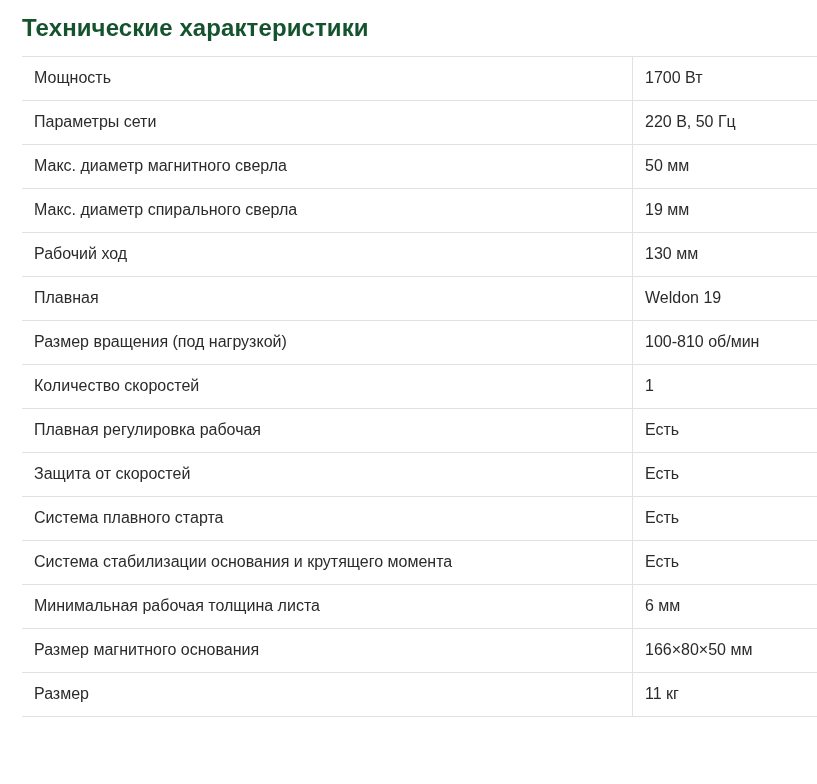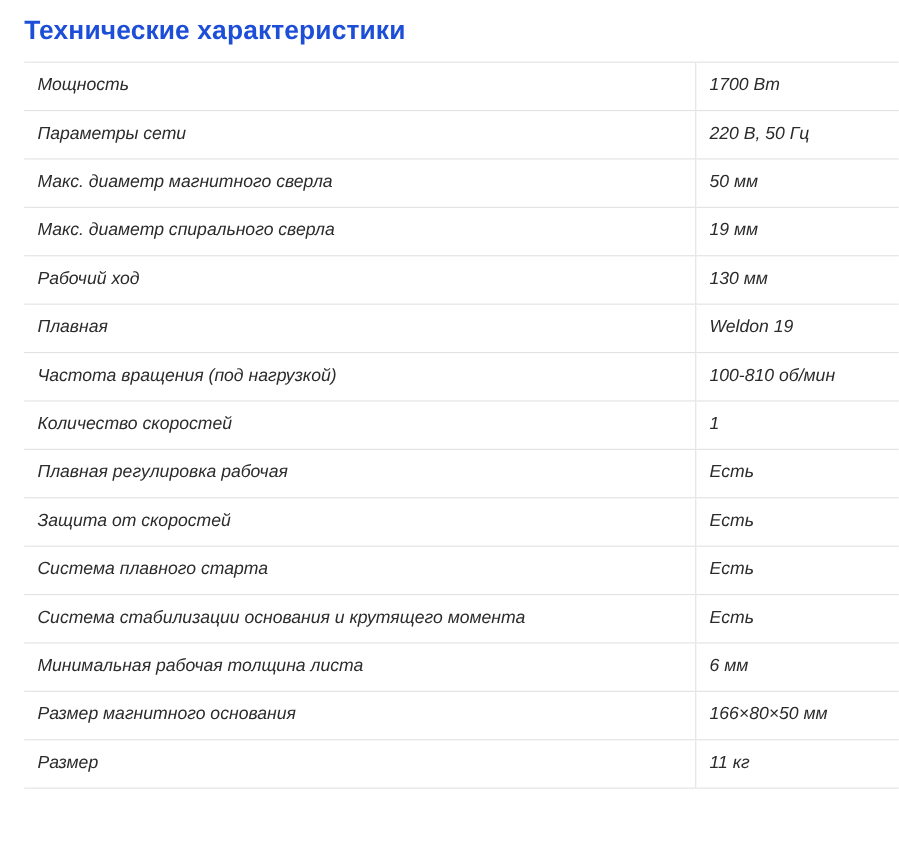--- a/index.html
+++ b/index.html
@@ -14,42 +14,41 @@
     color: #222222;
     overflow: hidden;
   }
   .page {
     padding: 8px 22px 0 22px;
     box-sizing: border-box;
   }
   .page-title {
     font-size: 24px;
     font-weight: bold;
-    color: #1d4ed8;
+    color: #14532d;
     margin: 6px 0 14px 0;
     letter-spacing: 0.1px;
   }
   table.spec-table {
     width: 773px;
     border-collapse: collapse;
     table-layout: fixed;
     font-size: 16px;
   }
   table.spec-table tr {
     border-bottom: 1px solid #e2e2e2;
   }
   table.spec-table tr:first-child {
     border-top: 1px solid #e2e2e2;
   }
   table.spec-table td {
     padding: 11px 10px 12px 12px;
     vertical-align: middle;
     color: #2b2b2b;
     line-height: 1.25;
-    font-style: italic;
   }
   td.spec-name {
     width: 588px;
     border-right: 1px solid #e2e2e2;
   }
   td.spec-value {
     width: 185px;
     padding-left: 12px;
   }
 </style>
@@ -79,21 +78,21 @@
       </tr>
       <tr>
         <td class="spec-name">Рабочий ход</td>
         <td class="spec-value">130 мм</td>
       </tr>
       <tr>
         <td class="spec-name">Плавная</td>
         <td class="spec-value">Weldon 19</td>
       </tr>
       <tr>
-        <td class="spec-name">Частота вращения (под нагрузкой)</td>
+        <td class="spec-name">Размер вращения (под нагрузкой)</td>
         <td class="spec-value">100-810 об/мин</td>
       </tr>
       <tr>
         <td class="spec-name">Количество скоростей</td>
         <td class="spec-value">1</td>
       </tr>
       <tr>
         <td class="spec-name">Плавная регулировка рабочая</td>
         <td class="spec-value">Есть</td>
       </tr>

